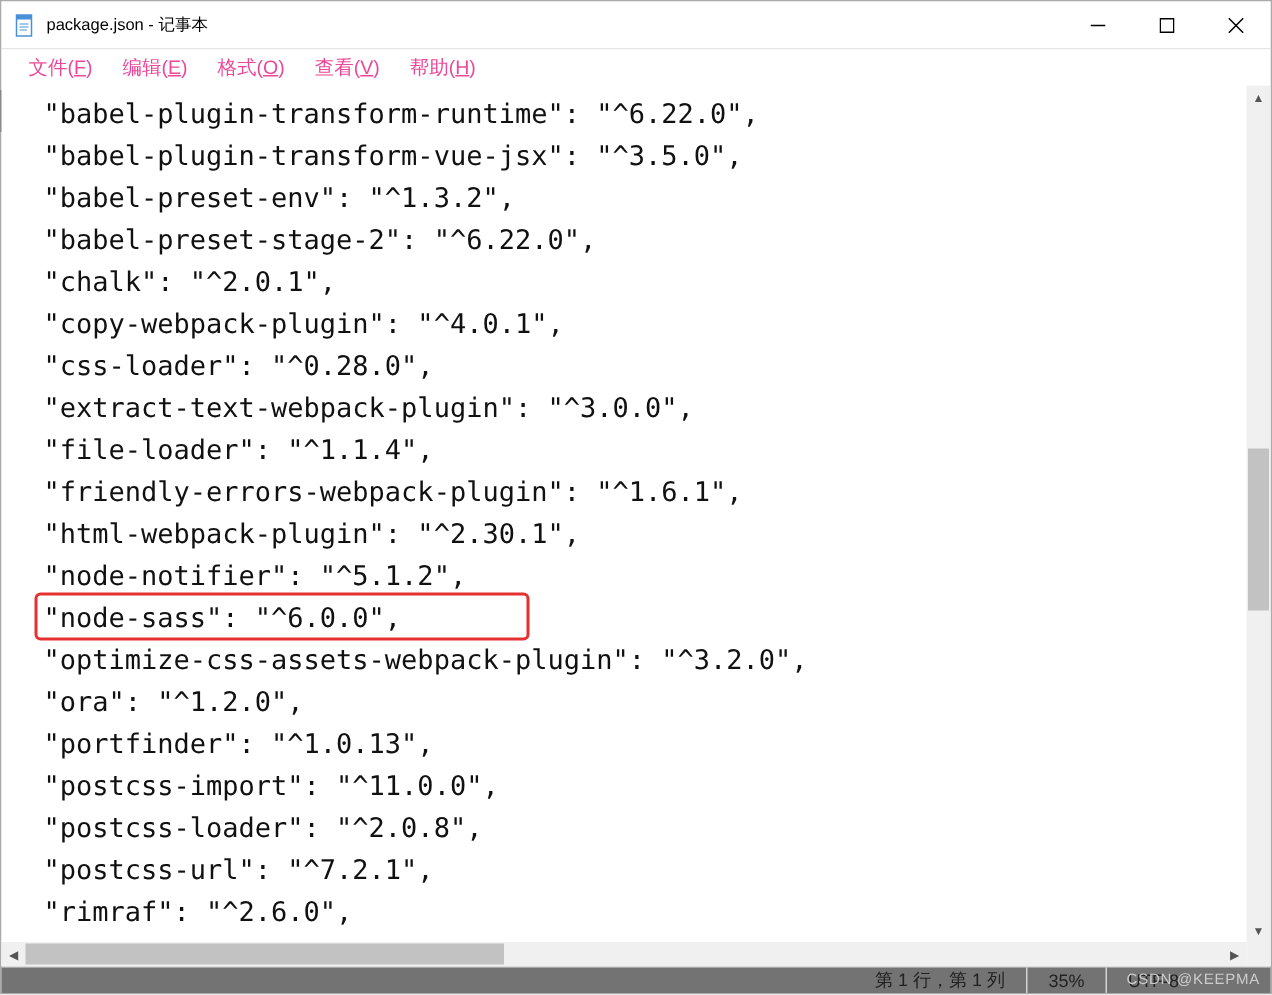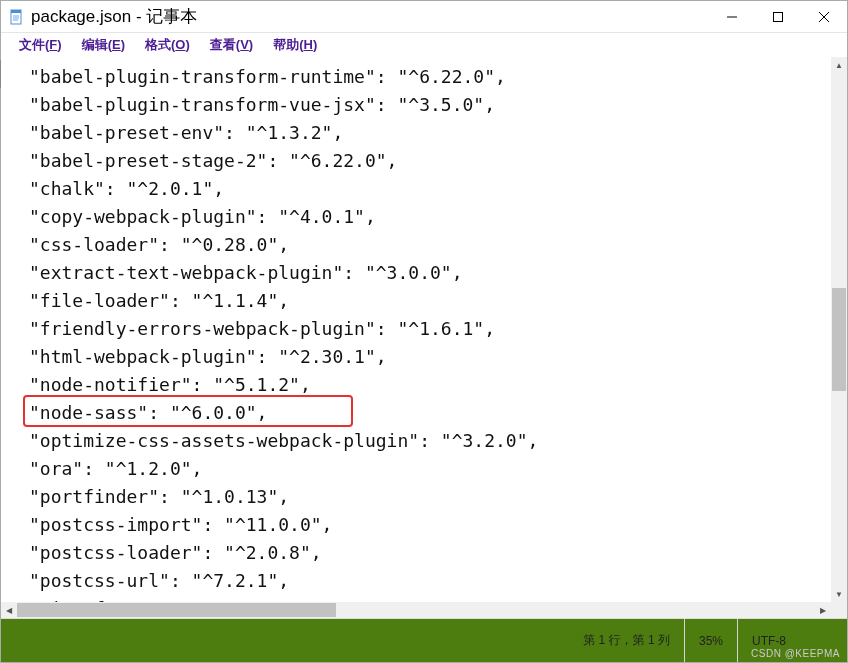--- a/index.html
+++ b/index.html
@@ -26,21 +26,21 @@
     background: #fff;
     border-bottom: 1px solid #e5e5e5;
   }
   .titlebar .icon {
     width: 16px;
     height: 16px;
     margin: 0 6px 0 8px;
     display: inline-block;
   }
   .titlebar .title {
-    font-size: 17px;
+    font-size: 11px;
     color: #000;
     flex: 0 0 auto;
   }
   .titlebar .spacer { flex: 1; }
   .win-btn {
     width: 46px;
     height: 30px;
     display: flex;
     align-items: center;
     justify-content: center;
@@ -51,22 +51,21 @@
     height: 24px;
     display: flex;
     align-items: center;
     padding-left: 10px;
     font-size: 13px;
     background: #fff;
   }
   .menu-item {
     padding: 2px 8px;
     margin-right: 4px;
-    color: #4c1d95;
-    font-weight: bold;
+    color: #ec4899;
   }
   .menu-item u { text-decoration: underline; }
   .content-area {
     flex: 1;
     position: relative;
     overflow: hidden;
     background: #fff;
   }
   .text-content {
     position: absolute;
@@ -125,22 +124,22 @@
     background: #c2c2c2;
   }
   .htrack { flex: 1; position: relative; }
   .hthumb {
     position: absolute;
     top: 1px;
     height: 14px;
     background: #c2c2c2;
   }
   .statusbar {
-    height: 44px;
-    background: #4d7c0f;
+    height: 18px;
+    background: #737373;
     border-top: 1px solid #ddd;
     display: flex;
     align-items: center;
     font-size: 12px;
     color: #222;
   }
   .status-seg {
     padding: 0 14px;
     border-left: 1px solid #d4d4d4;
     height: 100%;

